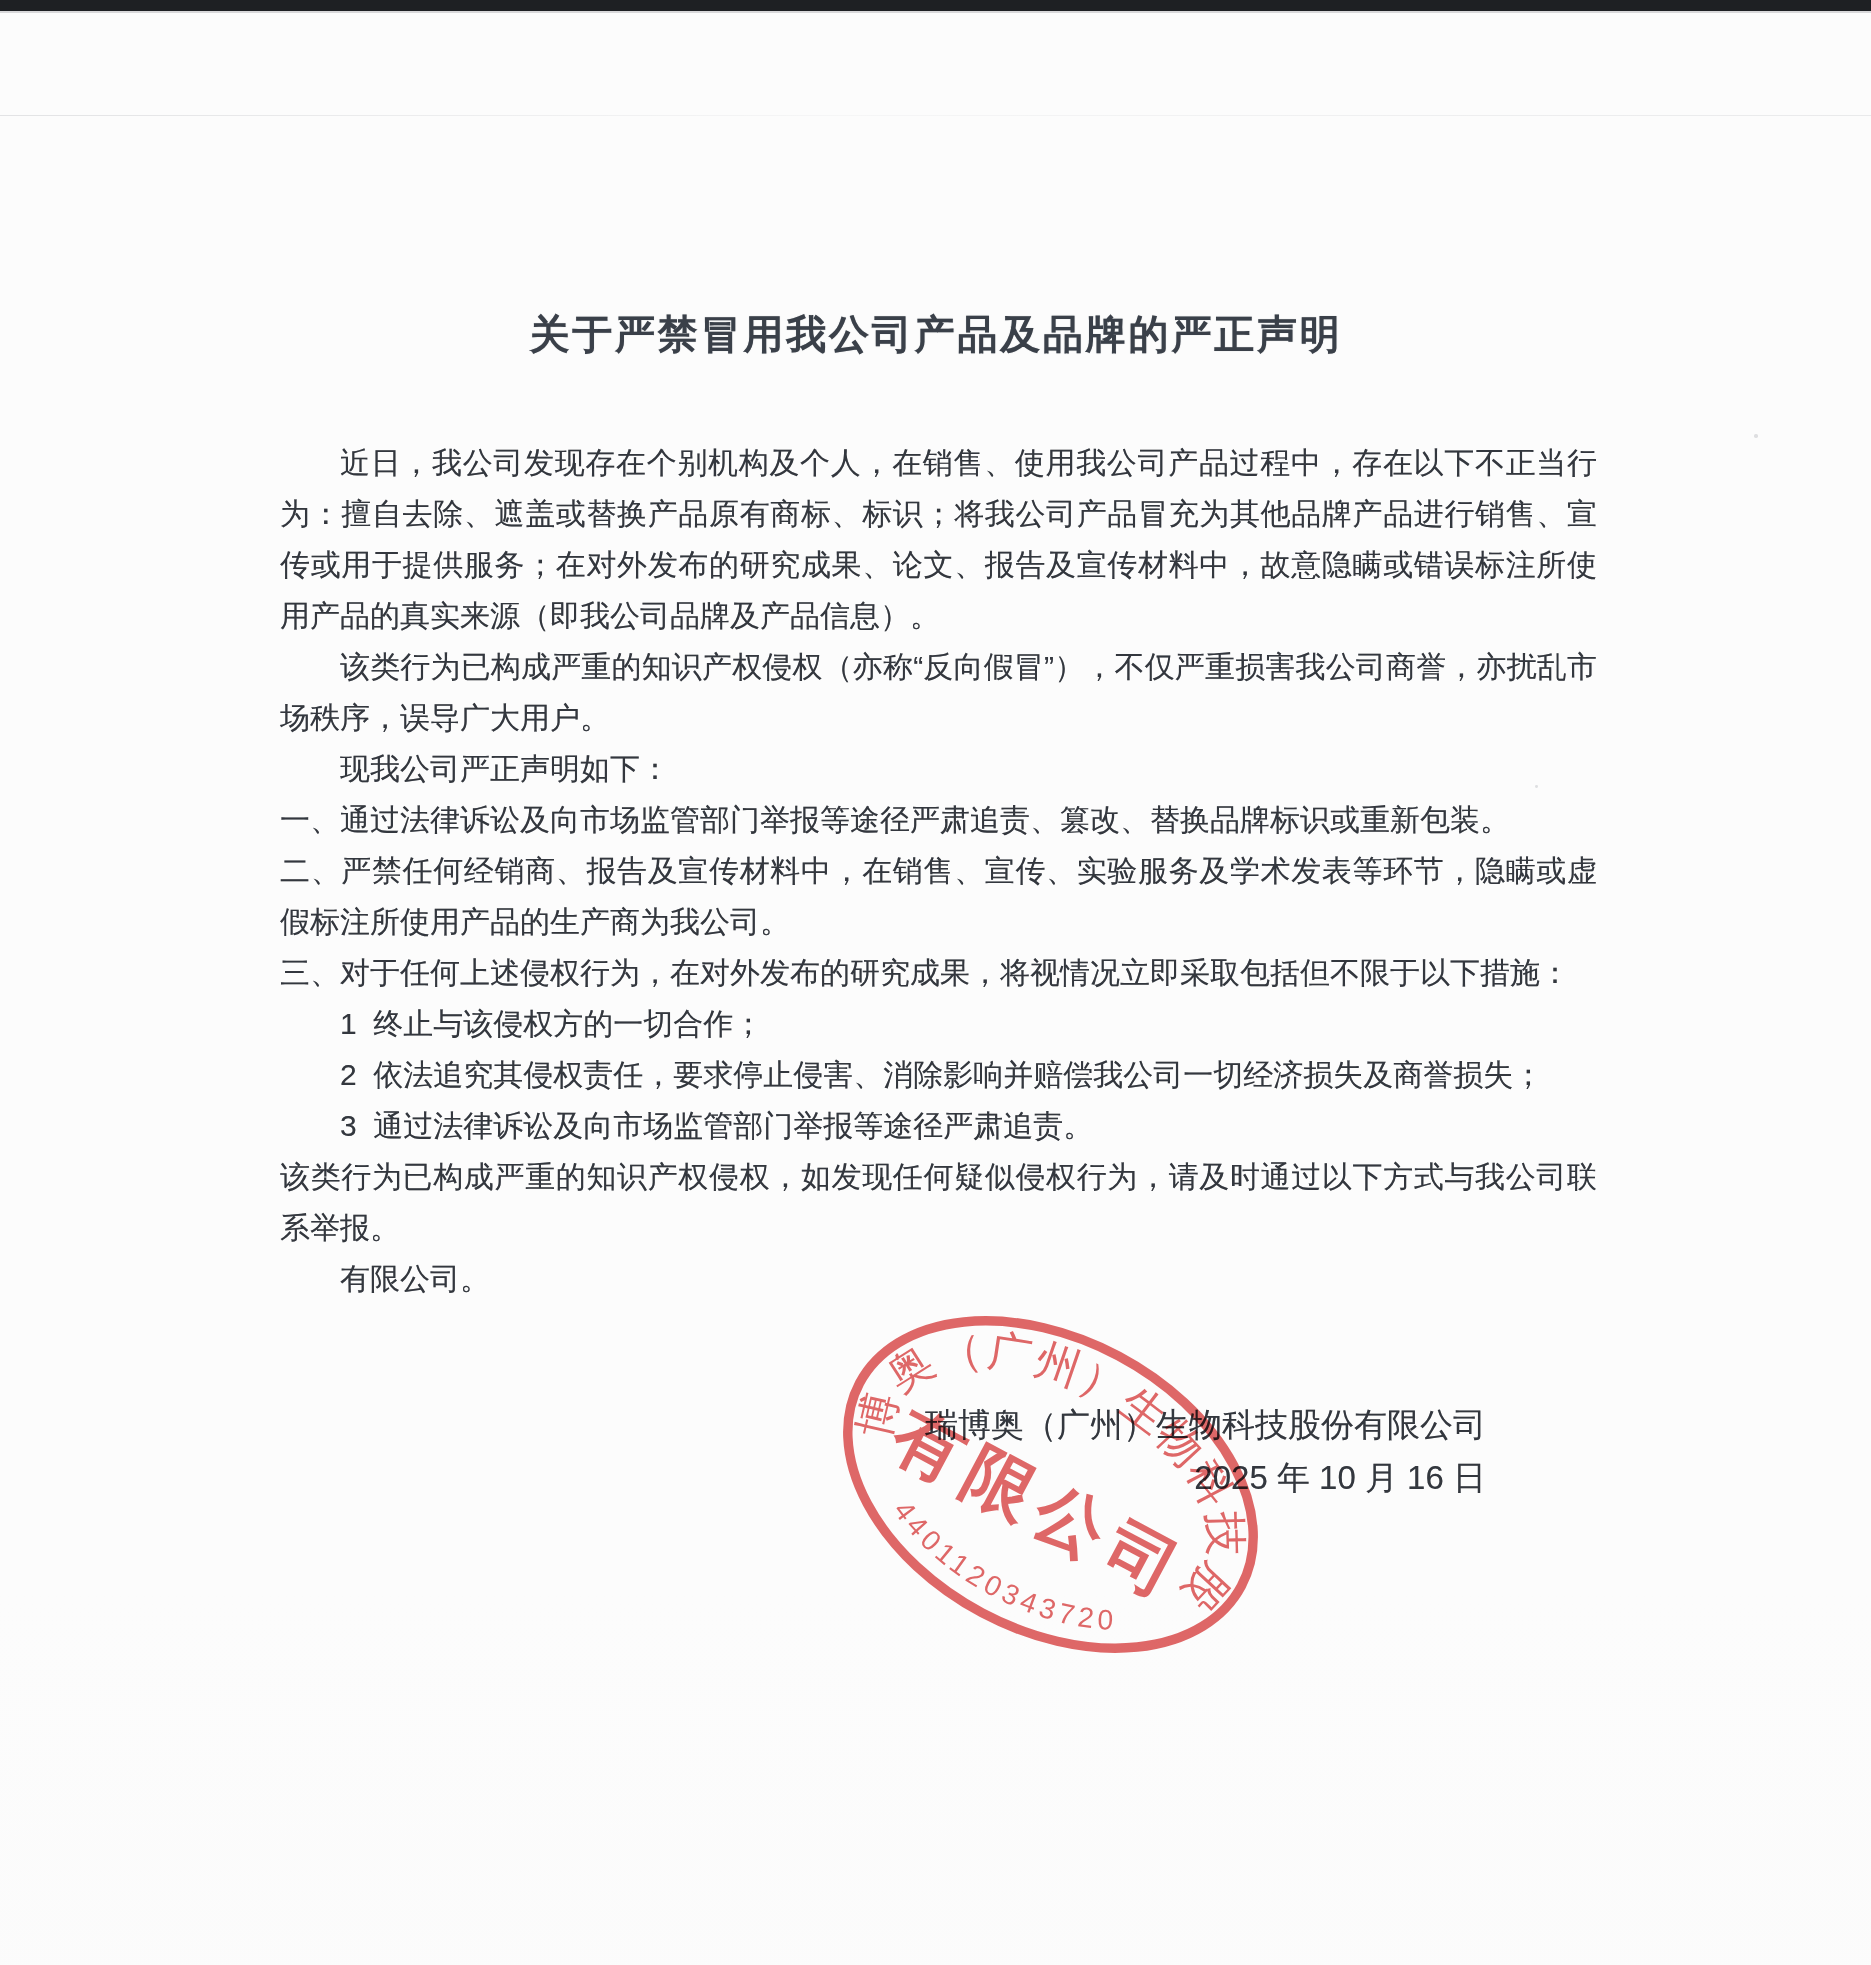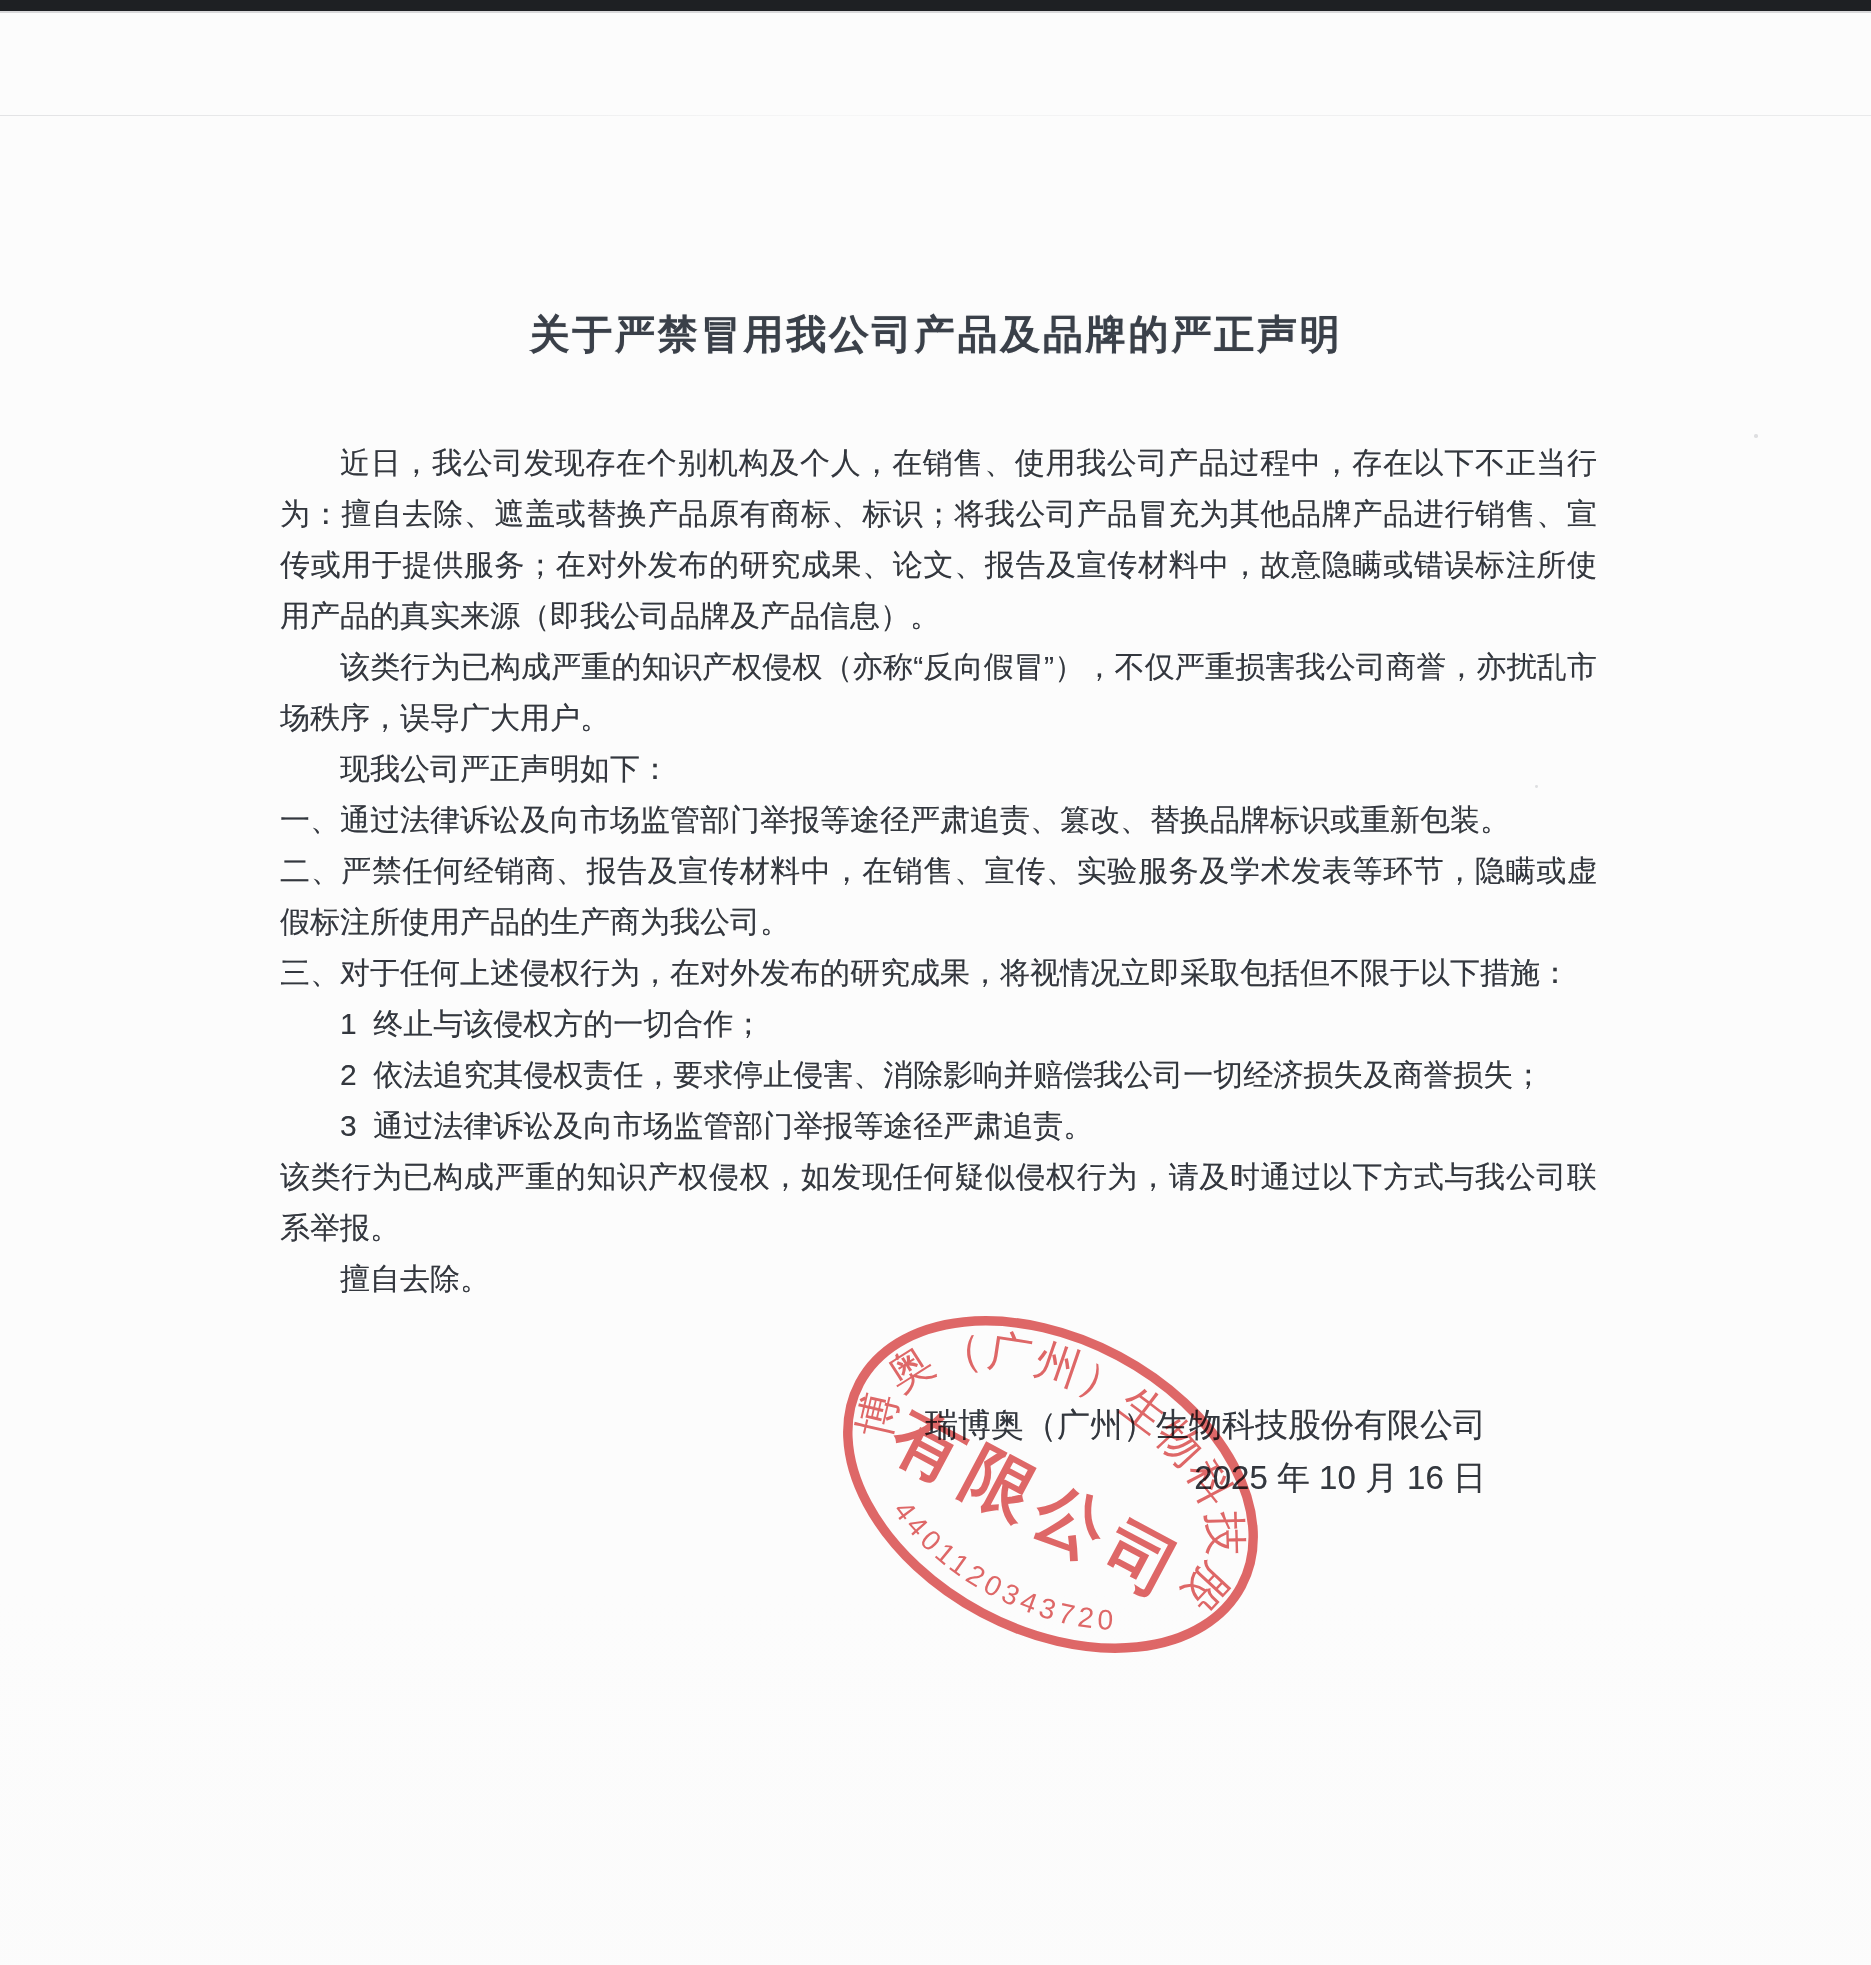--- a/index.html
+++ b/index.html
@@ -70,21 +70,21 @@
     <p class="indent">近日，我公司发现存在个别机构及个人，在销售、使用我公司产品过程中，存在以下不正当行为：擅自去除、遮盖或替换产品原有商标、标识；将我公司产品冒充为其他品牌产品进行销售、宣传或用于提供服务；在对外发布的研究成果、论文、报告及宣传材料中，故意隐瞒或错误标注所使用产品的真实来源（即我公司品牌及产品信息）。</p>
     <p class="indent">该类行为已构成严重的知识产权侵权（亦称“反向假冒”），不仅严重损害我公司商誉，亦扰乱市场秩序，误导广大用户。</p>
     <p class="indent">现我公司严正声明如下：</p>
     <p>一、通过法律诉讼及向市场监管部门举报等途径严肃追责、篡改、替换品牌标识或重新包装。</p>
     <p>二、严禁任何经销商、报告及宣传材料中，在销售、宣传、实验服务及学术发表等环节，隐瞒或虚假标注所使用产品的生产商为我公司。</p>
     <p>三、对于任何上述侵权行为，在对外发布的研究成果，将视情况立即采取包括但不限于以下措施：</p>
     <p class="sub">1  终止与该侵权方的一切合作；</p>
     <p class="sub">2  依法追究其侵权责任，要求停止侵害、消除影响并赔偿我公司一切经济损失及商誉损失；</p>
     <p class="sub">3  通过法律诉讼及向市场监管部门举报等途径严肃追责。</p>
     <p>该类行为已构成严重的知识产权侵权，如发现任何疑似侵权行为，请及时通过以下方式与我公司联系举报。</p>
-    <p class="indent">擅自去除。</p>
+    <p class="indent">有限公司。</p>
   </div>
 
   <div class="sign-block">
     <div>瑞博奥（广州）生物科技股份有限公司</div>
     <div>2025 年 10 月 16 日</div>
   </div>
 
   <svg class="stamp" viewBox="-762 -762 1524 1524" xmlns="http://www.w3.org/2000/svg">
     <g transform="rotate(28)">
       <ellipse rx="550" ry="370" fill="none" stroke="#dd5353" stroke-width="24"></ellipse>

